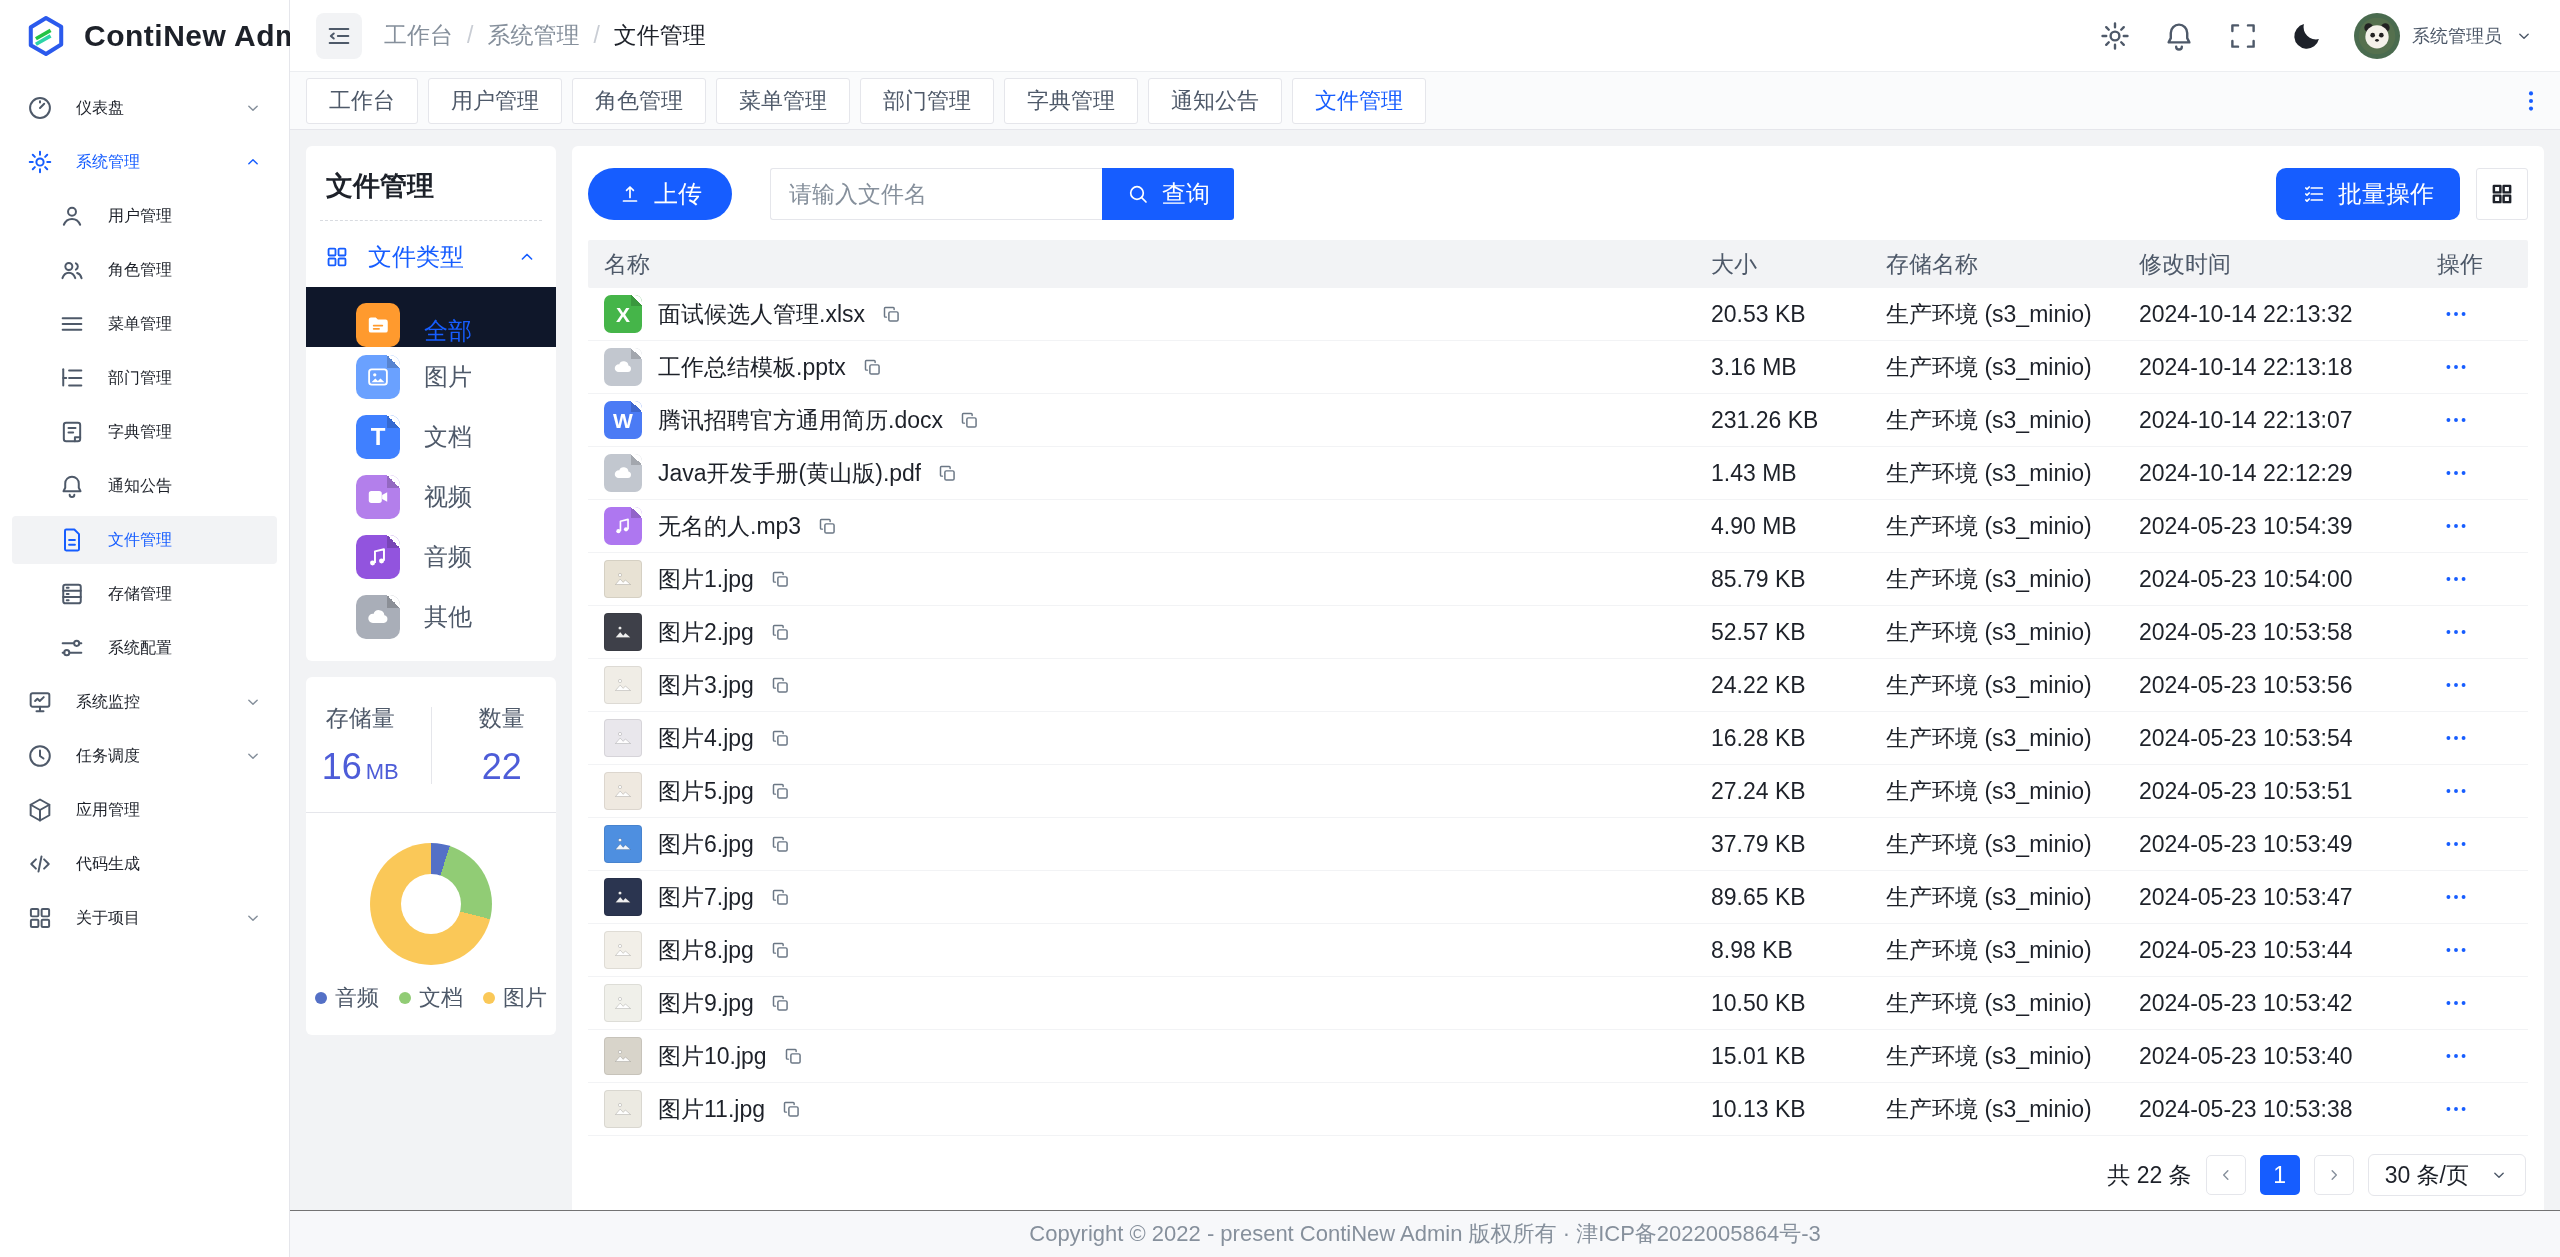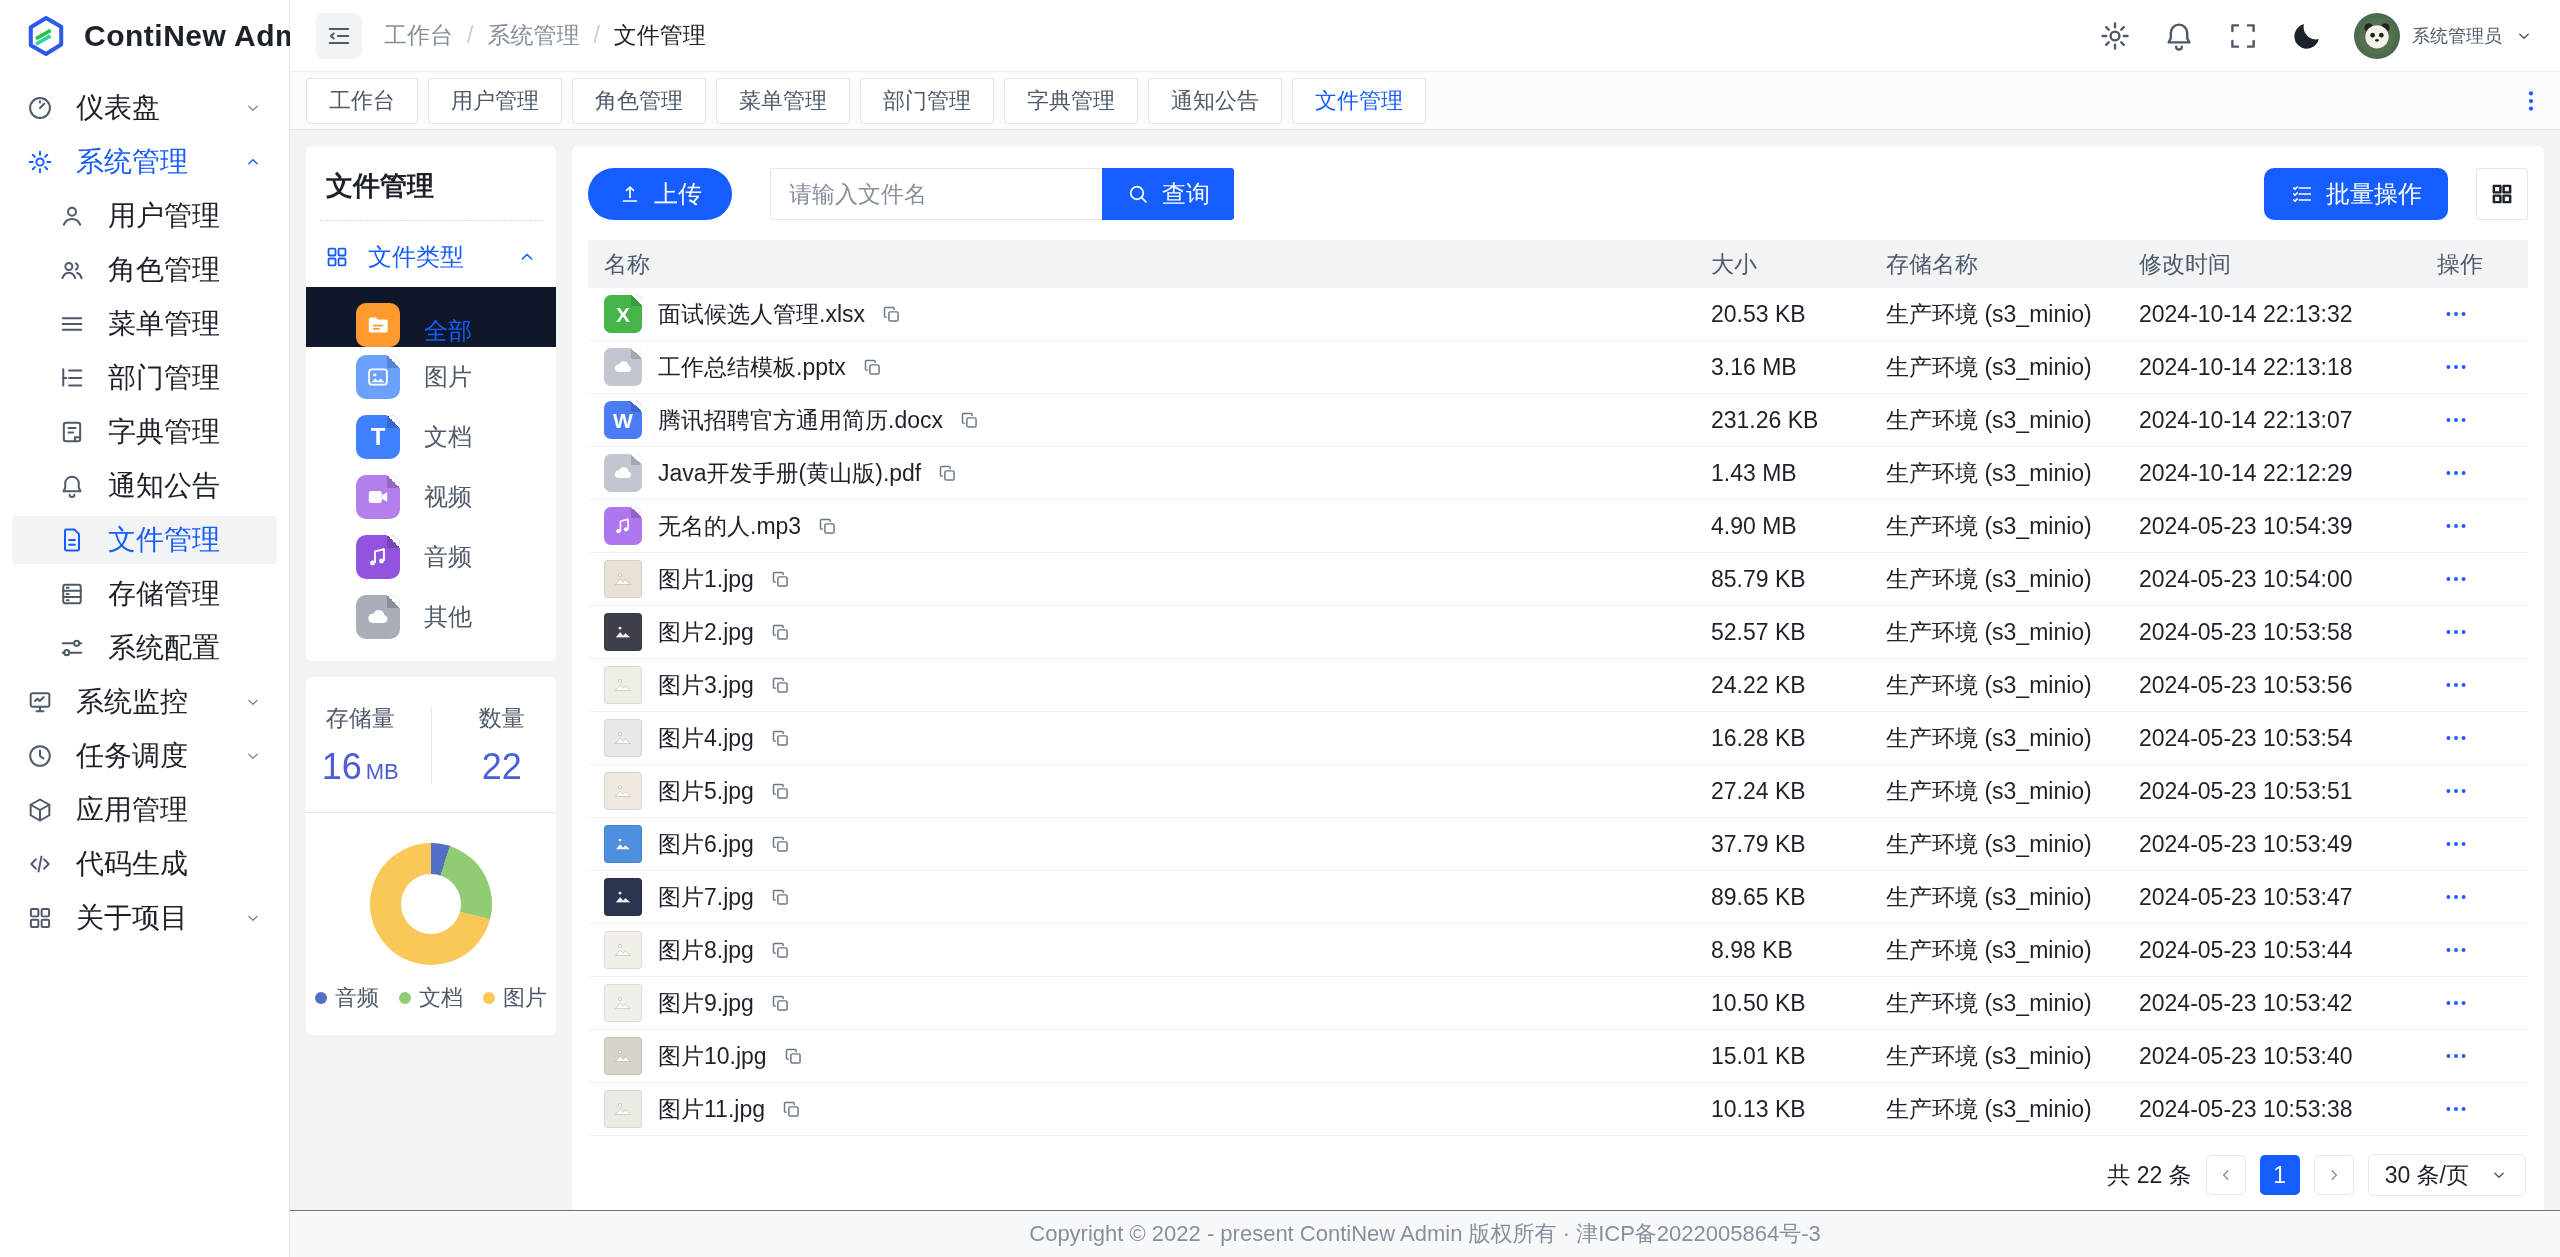--- a/index.html
+++ b/index.html
@@ -7,21 +7,21 @@
   .app{width:2560px;height:1257px;display:flex;font-family:"Liberation Sans","DejaVu Sans",sans-serif;color:#1d2129;overflow:hidden;background:#fff;}
   .ic{display:inline-flex;align-items:center;justify-content:center;flex:none;}
   .ic svg{width:100%;height:100%;display:block;}
 
   
   .sidebar{width:290px;flex:none;background:#fff;border-right:1px solid #e5e6eb;display:flex;flex-direction:column;}
   .logo{height:72px;display:flex;align-items:center;gap:16px;padding:0 24px;flex:none;}
   .logo .ic{width:44px;height:44px;}
   .logo-title{font-size:30px;font-weight:bold;color:#1d2129;letter-spacing:.5px;white-space:nowrap;}
   .menu{padding:6px 12px;overflow:hidden;}
-  .menu-item{height:48px;margin:6px 0;display:flex;align-items:center;padding:0 14px;border-radius:4px;font-size:28px;color:#1d2129;cursor:pointer;}
+  .menu-item{height:48px;margin:6px 0;display:flex;align-items:center;padding:0 14px;border-radius:4px;font-size:16px;color:#1d2129;cursor:pointer;}
   .menu-item .mi-icon{width:28px;height:28px;margin-right:22px;color:#4e5969;}
   .menu-item .chev{width:20px;height:20px;margin-left:auto;color:#86909c;}
   .menu-item.sub-item{padding-left:46px;}
   .menu-item.parent-active{color:#165dff;}
   .menu-item.parent-active .mi-icon,.menu-item.parent-active .chev{color:#165dff;}
   .menu-item.active{background:#f2f3f5;color:#165dff;}
   .menu-item.active .mi-icon{color:#165dff;}
 
   
   .main{flex:1;display:flex;flex-direction:column;min-width:0;}
@@ -87,21 +87,21 @@
   
   .table-card{flex:1;min-width:0;padding:16px 16px 0;display:flex;flex-direction:column;}
   .toolbar{display:flex;align-items:center;margin:6px 0 20px;}
   .btn{display:inline-flex;align-items:center;justify-content:center;gap:12px;border:none;cursor:pointer;font-size:24px;font-family:inherit;}
   .btn .ic{width:24px;height:24px;}
   .btn-upload{height:52px;padding:0 30px;border-radius:26px;background:#165dff;color:#fff;}
   .search-group{display:flex;margin-left:26px;}
   .search-input{width:332px;height:52px;border:1px solid #e5e6eb;border-right:none;border-radius:3px 0 0 3px;padding:0 18px;font-size:23px;color:#1d2129;outline:none;font-family:inherit;background:#fff;margin-left:12px;}
   .search-input::placeholder{color:#86909c;}
   .btn-query{height:52px;padding:0 24px;border-radius:0 3px 3px 0;background:#165dff;color:#fff;}
-  .toolbar-right{margin-left:auto;display:flex;align-items:center;gap:28px;}
+  .toolbar-right{margin-left:auto;display:flex;align-items:center;gap:16px;}
   .btn-batch{height:52px;padding:0 26px;border-radius:10px;background:#165dff;color:#fff;}
   .btn-view{width:52px;height:52px;border-radius:3px;background:#fff;border:1px solid #e5e6eb;color:#1d2129;display:flex;align-items:center;justify-content:center;cursor:pointer;}
   .btn-view .ic{width:26px;height:26px;}
 
   .thead{display:flex;align-items:center;height:48px;background:#f2f3f5;border-radius:2px;font-size:23px;color:#4e5969;flex:none;}
   .col-name{flex:1;min-width:0;padding-left:16px;display:flex;align-items:center;gap:16px;}
   .col-size{width:175px;flex:none;}
   .col-storage{width:253px;flex:none;}
   .col-time{width:298px;flex:none;}
   .col-action{width:91px;flex:none;}

